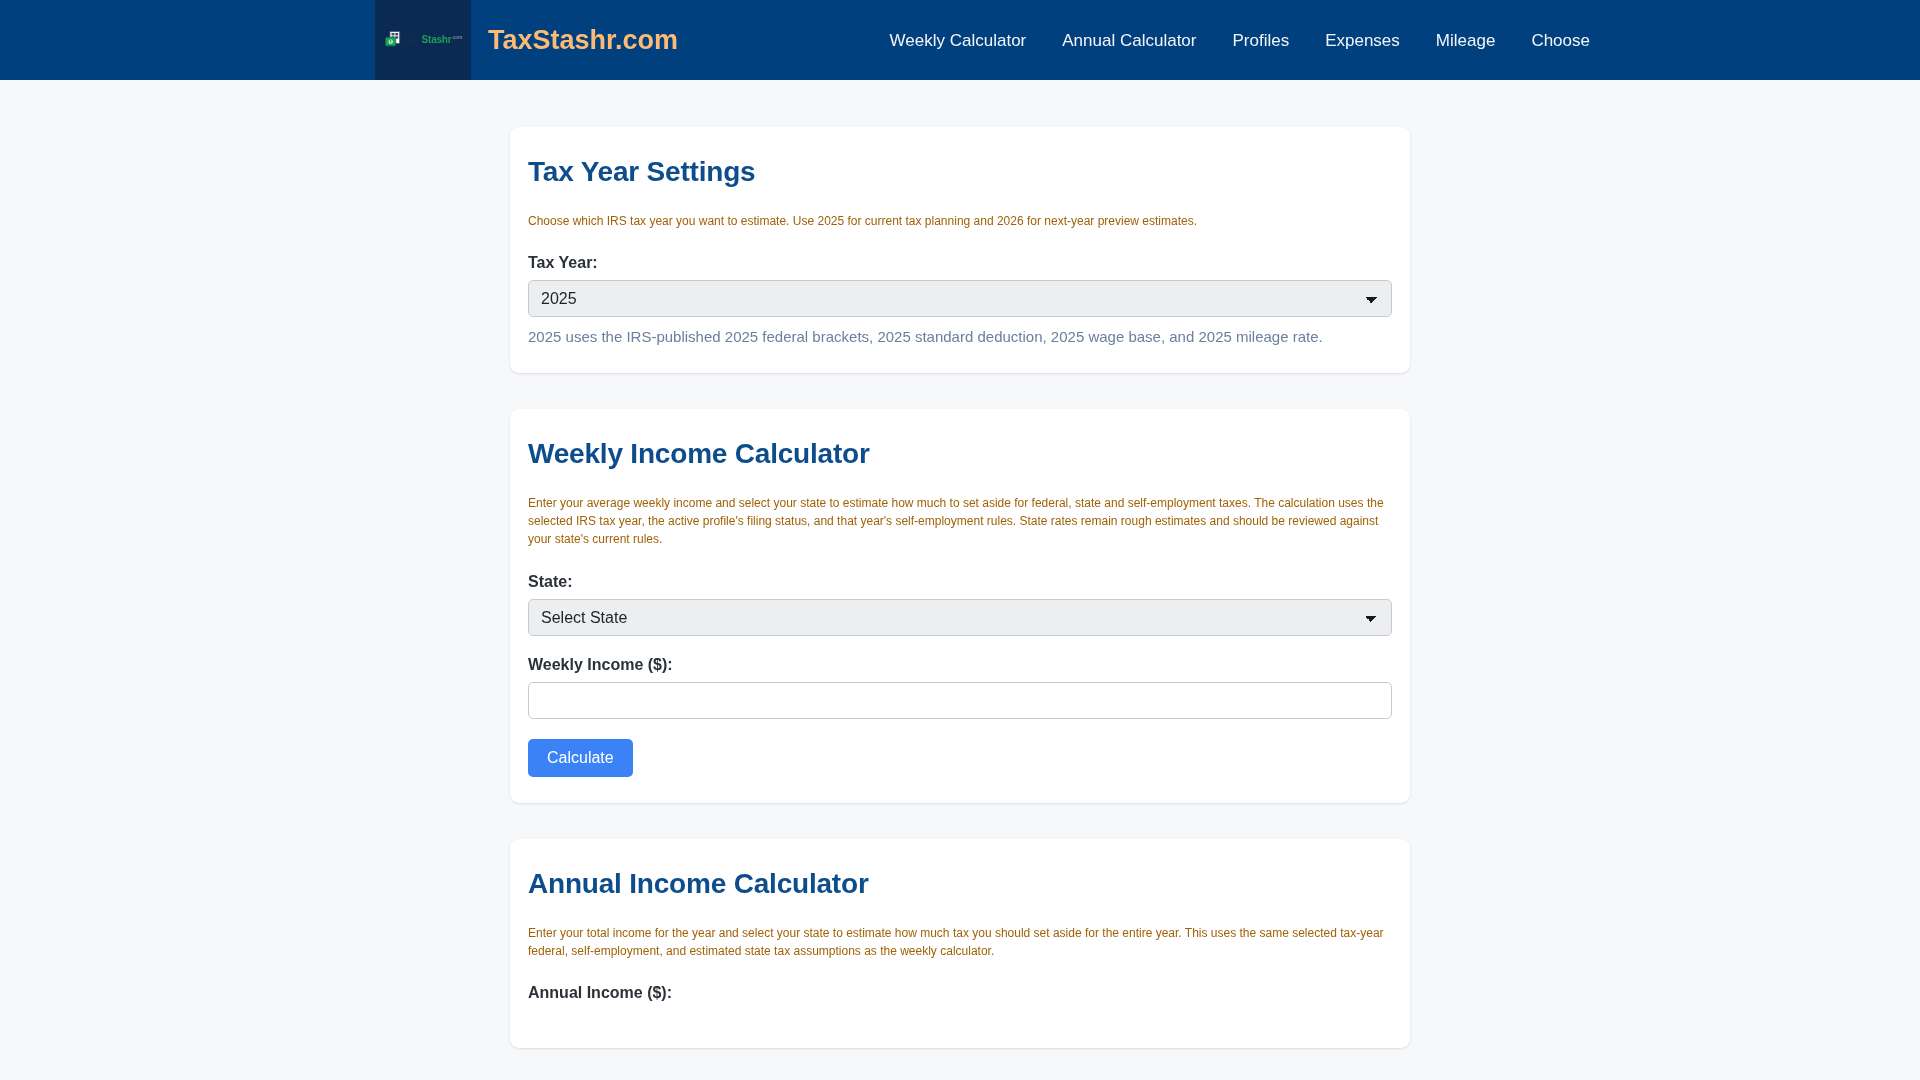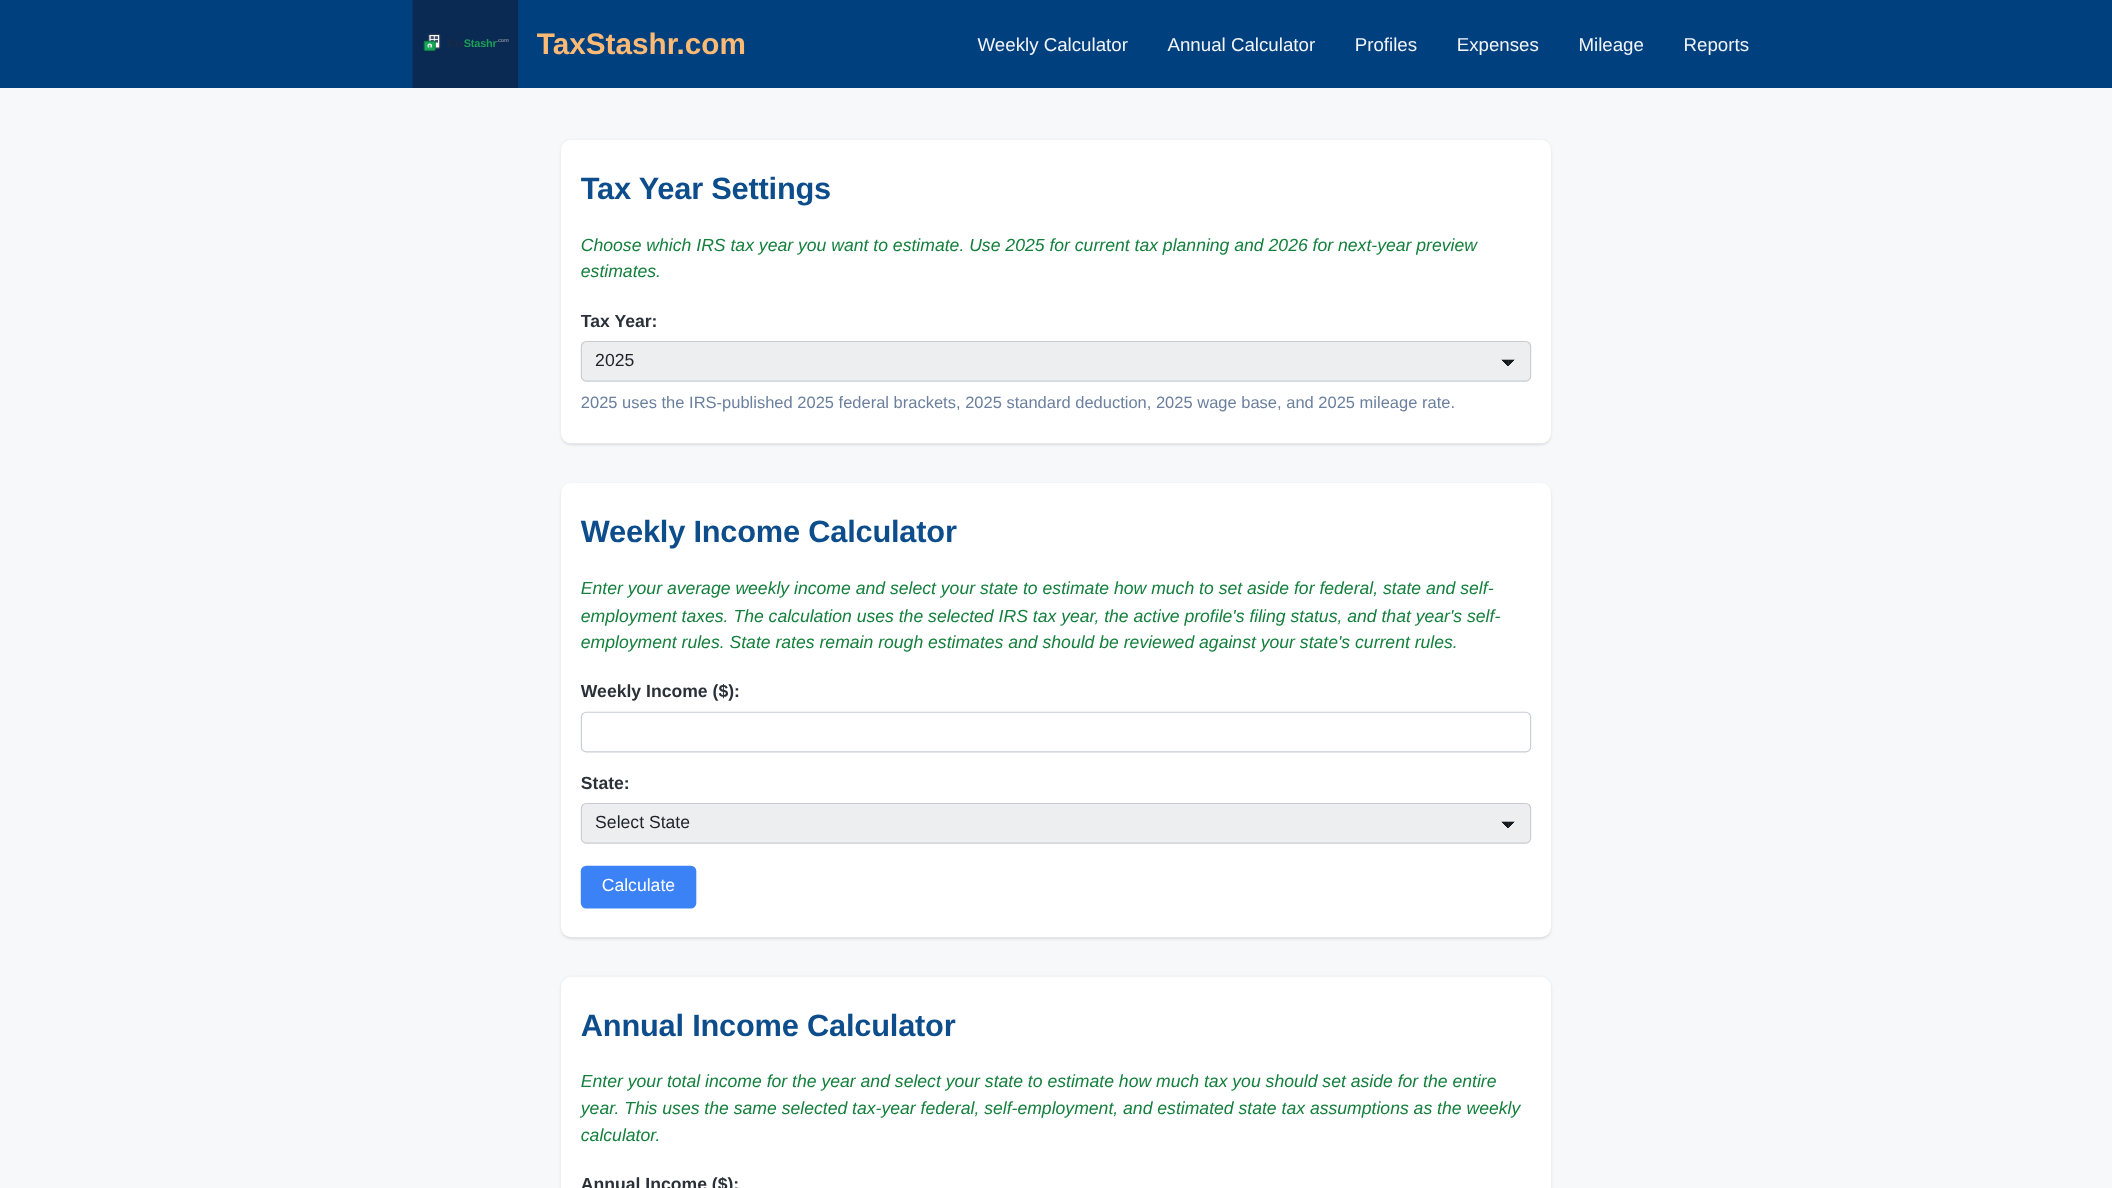--- a/index.html
+++ b/index.html
@@ -102,25 +102,24 @@
 
   .card-title {
     color: #0d4d8c;
     font-size: 28px;
     font-weight: bold;
     margin: 0 0 24px 0;
     line-height: 1.1;
     letter-spacing: -0.2px;
   }
   .card-desc {
-    color: #15803d;
-    font-size: 16px;
+    color: #a16207;
+    font-size: 12px;
     line-height: 1.52;
     margin: 0 0 24px 0;
-    font-style: italic;
   }
   .field-label {
     display: block;
     color: #2b3138;
     font-size: 16px;
     font-weight: bold;
     margin: 0 0 8px 0;
   }
   .select-ctl, .text-ctl {
     display: block;
@@ -189,21 +188,21 @@
     </div>
     <span class="brand-title">TaxStashr.com</span>
   </div>
 
   <nav class="main-nav">
     <a class="nav-link" href="#">Weekly Calculator</a>
     <a class="nav-link" href="#">Annual Calculator</a>
     <a class="nav-link" href="#">Profiles</a>
     <a class="nav-link" href="#">Expenses</a>
     <a class="nav-link" href="#">Mileage</a>
-    <a class="nav-link" href="#">Reports</a>
+    <a class="nav-link" href="#">Choose</a>
   </nav>
 </header>
 
 <main class="page">
   <div class="container">
 
     <section class="card">
       <div class="card-inner">
         <h2 class="card-title">Tax Year Settings</h2>
         <p class="card-desc">Choose which IRS tax year you want to estimate. Use 2025 for current tax planning and 2026 for next-year preview estimates.</p>
@@ -215,31 +214,31 @@
         <p class="helper-note">2025 uses the IRS-published 2025 federal brackets, 2025 standard deduction, 2025 wage base, and 2025 mileage rate.</p>
       </div>
     </section>
 
     <section class="card">
       <div class="card-inner">
         <h2 class="card-title">Weekly Income Calculator</h2>
         <p class="card-desc">Enter your average weekly income and select your state to estimate how much to set aside for federal, state and self-employment taxes. The calculation uses the selected IRS tax year, the active profile's filing status, and that year's self-employment rules. State rates remain rough estimates and should be reviewed against your state's current rules.</p>
 
         <div class="field-block">
-          <label class="field-label">Weekly Income ($):</label>
-          <input class="text-ctl" type="text" value="" style="">
-        </div>
-
-        <div class="field-block">
           <label class="field-label">State:</label>
           <select class="select-ctl">
             <option selected="">Select State</option>
           </select>
         </div>
 
+        <div class="field-block">
+          <label class="field-label">Weekly Income ($):</label>
+          <input class="text-ctl" type="text" value="" style="">
+        </div>
+
         <button class="btn-primary">Calculate</button>
       </div>
     </section>
 
     <section class="card">
       <div class="card-inner">
         <h2 class="card-title">Annual Income Calculator</h2>
         <p class="card-desc">Enter your total income for the year and select your state to estimate how much tax you should set aside for the entire year. This uses the same selected tax-year federal, self-employment, and estimated state tax assumptions as the weekly calculator.</p>
 
         <div class="field-block">

